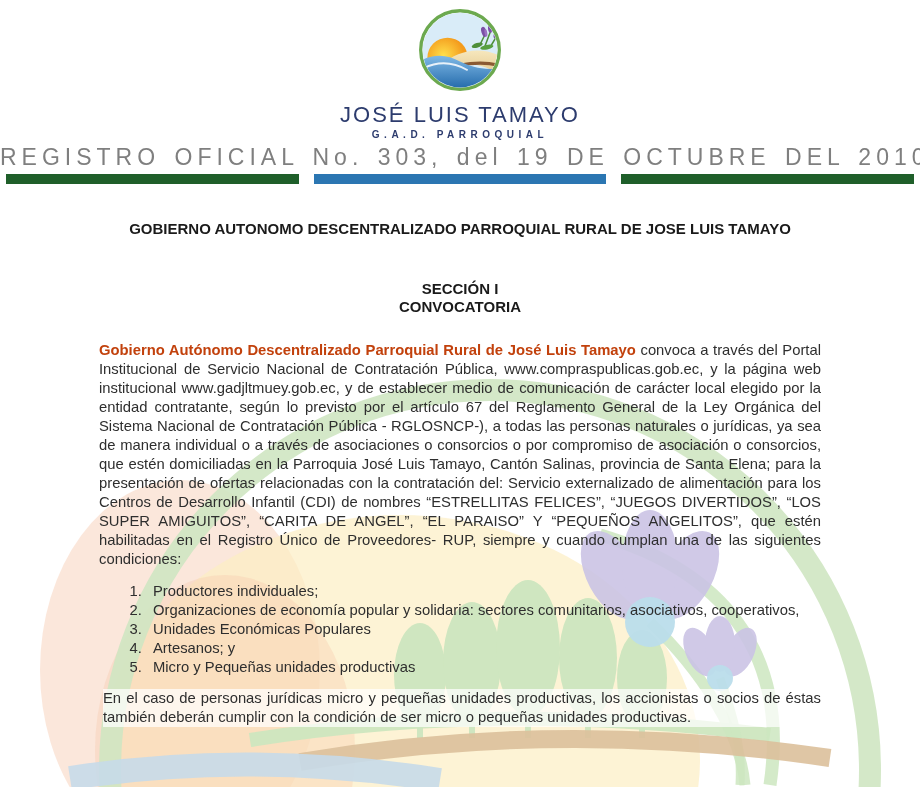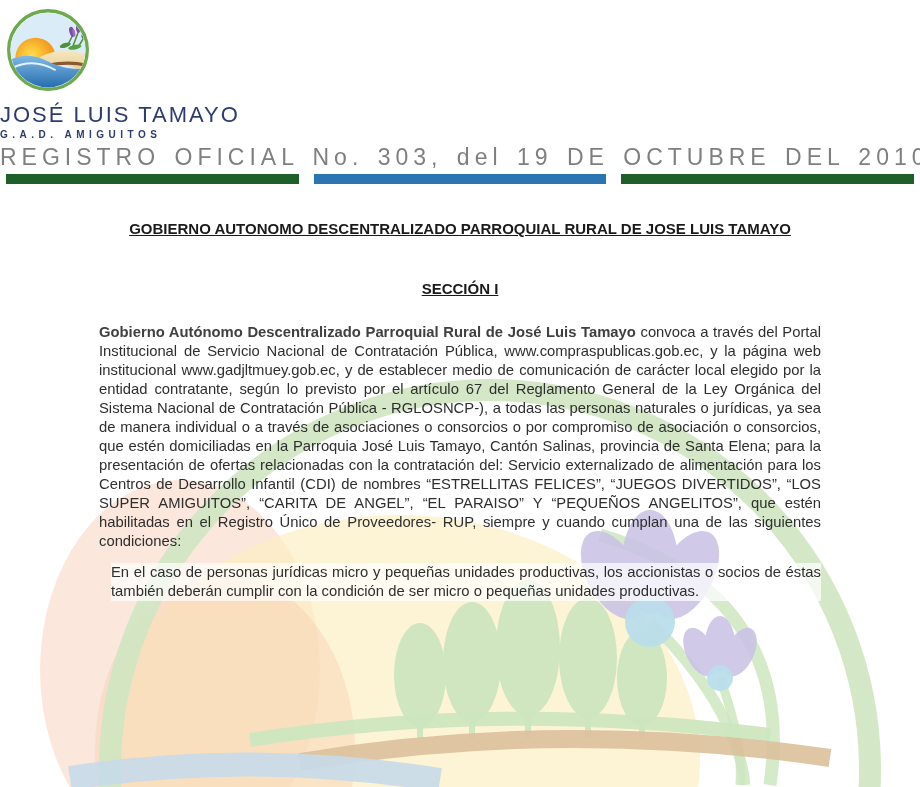--- a/index.html
+++ b/index.html
@@ -1,40 +1,40 @@
 <!DOCTYPE html>
 <html style="--brand-navy: #2d3c6e; --registro-gray: #7f7f7f; --bar-green: #1f5f2a; --bar-blue: #2b76b2; --logo-ring-green: #6ca94f; --logo-sun-orange: #f49c1d; --logo-sea-blue: #1f66a8; --logo-sand: #e5c98f; --logo-flower-purple: #7b4fa6; --watermark-green: #cfe5c2; --watermark-yellow: #fceec3; --watermark-salmon: #f7cfb8; --watermark-purple: #cbc4e5; --watermark-blue: #bbddeb; --watermark-tan: #dcc09b; --watermark-sea: #c6dae9;"><head>
 <meta charset="utf-8">
 <style>
   html,body{margin:0;padding:0;background:#fff;}
   .page{position:relative;width:920px;height:787px;overflow:hidden;background:#fff;
         font-family:"Liberation Sans",sans-serif;color:#2e2e2e;}
   
   .watermark{position:absolute;left:0;top:330px;width:920px;height:457px;z-index:0;pointer-events:none;}
   
-  .header{position:relative;z-index:1;text-align:left;padding-top:6px;}
+  .header{position:relative;z-index:1;text-align:center;padding-top:6px;}
   .logo svg{width:96px;height:92px;display:inline-block;}
   .org-name{font-size:22px;letter-spacing:2px;color:var(--brand-navy,#2d3c6e);margin-top:0;}
   .org-sub{font-size:10px;letter-spacing:4.5px;color:var(--brand-navy,#2d3c6e);margin-top:1px;font-weight:bold;}
   .registro{font-size:23px;color:var(--registro-gray,#7f7f7f);letter-spacing:5px;word-spacing:3px;
             margin-top:4px;white-space:nowrap;}
   .bars{display:flex;gap:15px;margin:3px 6px 0 6px;height:10px;}
   .bars .seg{flex:1;}
   .seg-green{background:var(--bar-green,#1f5f2a);}
   .seg-blue{background:var(--bar-blue,#2b76b2);}
   
   .content{position:relative;z-index:1;width:722px;margin:36px auto 0 auto;
            font-size:14.8px;line-height:19px;}
-  .doc-title,.section-block{text-align:center;font-weight:bold;font-size:15px;line-height:18px;color:#1a1a1a;text-decoration:underline;}
+  .doc-title,.section-block{text-align:center;font-weight:bold;font-size:15px;line-height:18px;color:#1a1a1a;}
   .section-block{margin-top:42px;}
   .para{margin:25px 0 0 0;text-align:justify;}
-  .para b{color:#404040;}
+  .para b{color:#c2410c;}
   ol.cond{margin:13px 0 0 0;padding-left:47px;}
   ol.cond li{padding-left:7px;text-align:justify;}
-  .closing{margin:12px 0 0 12px;text-align:justify;background:rgba(255,255,255,.72);}
+  .closing{margin:12px 0 0 4px;text-align:justify;background:rgba(255,255,255,.72);}
 </style>
 </head>
 <body>
 
 <div class="page">
 
   <svg class="watermark" viewBox="0 0 920 457" xmlns="http://www.w3.org/2000/svg" aria-hidden="true">
     <ellipse cx="180" cy="340" rx="140" ry="190" fill="var(--watermark-salmon,#f7cfb8)" opacity="0.5"></ellipse>
     <ellipse cx="400" cy="430" rx="300" ry="245" fill="var(--watermark-yellow,#fceec3)" opacity="0.7"></ellipse>
     <ellipse cx="225" cy="420" rx="130" ry="175" fill="#f6c8ab" opacity="0.35"></ellipse>
@@ -108,36 +108,44 @@
             </g>
             <g fill="#9b6fc0">
               <ellipse cx="77" cy="28" rx="1.4" ry="4" transform="rotate(-10 77 28)"></ellipse>
               <ellipse cx="84" cy="23" rx="1.4" ry="4.4" transform="rotate(8 84 23)"></ellipse>
             </g>
           </g>
         </g>
       </svg>
     </div>
     <div class="org-name">JOSÉ LUIS TAMAYO</div>
-    <div class="org-sub">G.A.D. AMIGUITOS</div>
+    <div class="org-sub">G.A.D. PARROQUIAL</div>
     <div class="registro">REGISTRO OFICIAL No. 303, del 19 DE OCTUBRE DEL 2010</div>
     <div class="bars">
       <div class="seg seg-green"></div>
       <div class="seg seg-blue"></div>
       <div class="seg seg-green"></div>
     </div>
   </div>
 
   <div class="content">
     <div class="doc-title">
       <div>GOBIERNO AUTONOMO DESCENTRALIZADO PARROQUIAL RURAL DE JOSE LUIS TAMAYO</div>
     </div>
 
     <div class="section-block">
       <div>SECCIÓN I</div>
+      <div>CONVOCATORIA</div>
     </div>
 
     <p class="para"><b>Gobierno Autónomo Descentralizado Parroquial Rural de José Luis Tamayo</b><span> convoca a través del Portal Institucional de Servicio Nacional de Contratación Pública, www.compraspublicas.gob.ec, y la página web institucional www.gadjltmuey.gob.ec, y de establecer medio de comunicación de carácter local elegido por la entidad contratante, según lo previsto por el artículo 67 del Reglamento General de la Ley Orgánica del Sistema Nacional de Contratación Pública - RGLOSNCP-), a todas las personas naturales o jurídicas, ya sea de manera individual o a través de asociaciones o consorcios o por compromiso de asociación o consorcios, que estén domiciliadas en la Parroquia José Luis Tamayo, Cantón Salinas, provincia de Santa Elena; para la presentación de ofertas relacionadas con la contratación del: Servicio externalizado de alimentación para los Centros de Desarrollo Infantil (CDI) de nombres “ESTRELLITAS FELICES”, “JUEGOS DIVERTIDOS”, “LOS SUPER AMIGUITOS”, “CARITA DE ANGEL”, “EL PARAISO” Y “PEQUEÑOS ANGELITOS”, que estén habilitadas en el Registro Único de Proveedores- RUP, siempre y cuando cumplan una de las siguientes condiciones:</span></p>
 
+    <ol class="cond">
+      <li>Productores individuales;</li>
+      <li>Organizaciones de economía popular y solidaria: sectores comunitarios, asociativos, cooperativos,</li>
+      <li>Unidades Económicas Populares</li>
+      <li>Artesanos; y</li>
+      <li>Micro y Pequeñas unidades productivas</li>
+    </ol>
 
     <p class="closing">En el caso de personas jurídicas micro y pequeñas unidades productivas, los accionistas o socios de éstas también deberán cumplir con la condición de ser micro o pequeñas unidades productivas.</p>
   </div>
 </div>
 
 </body></html>

